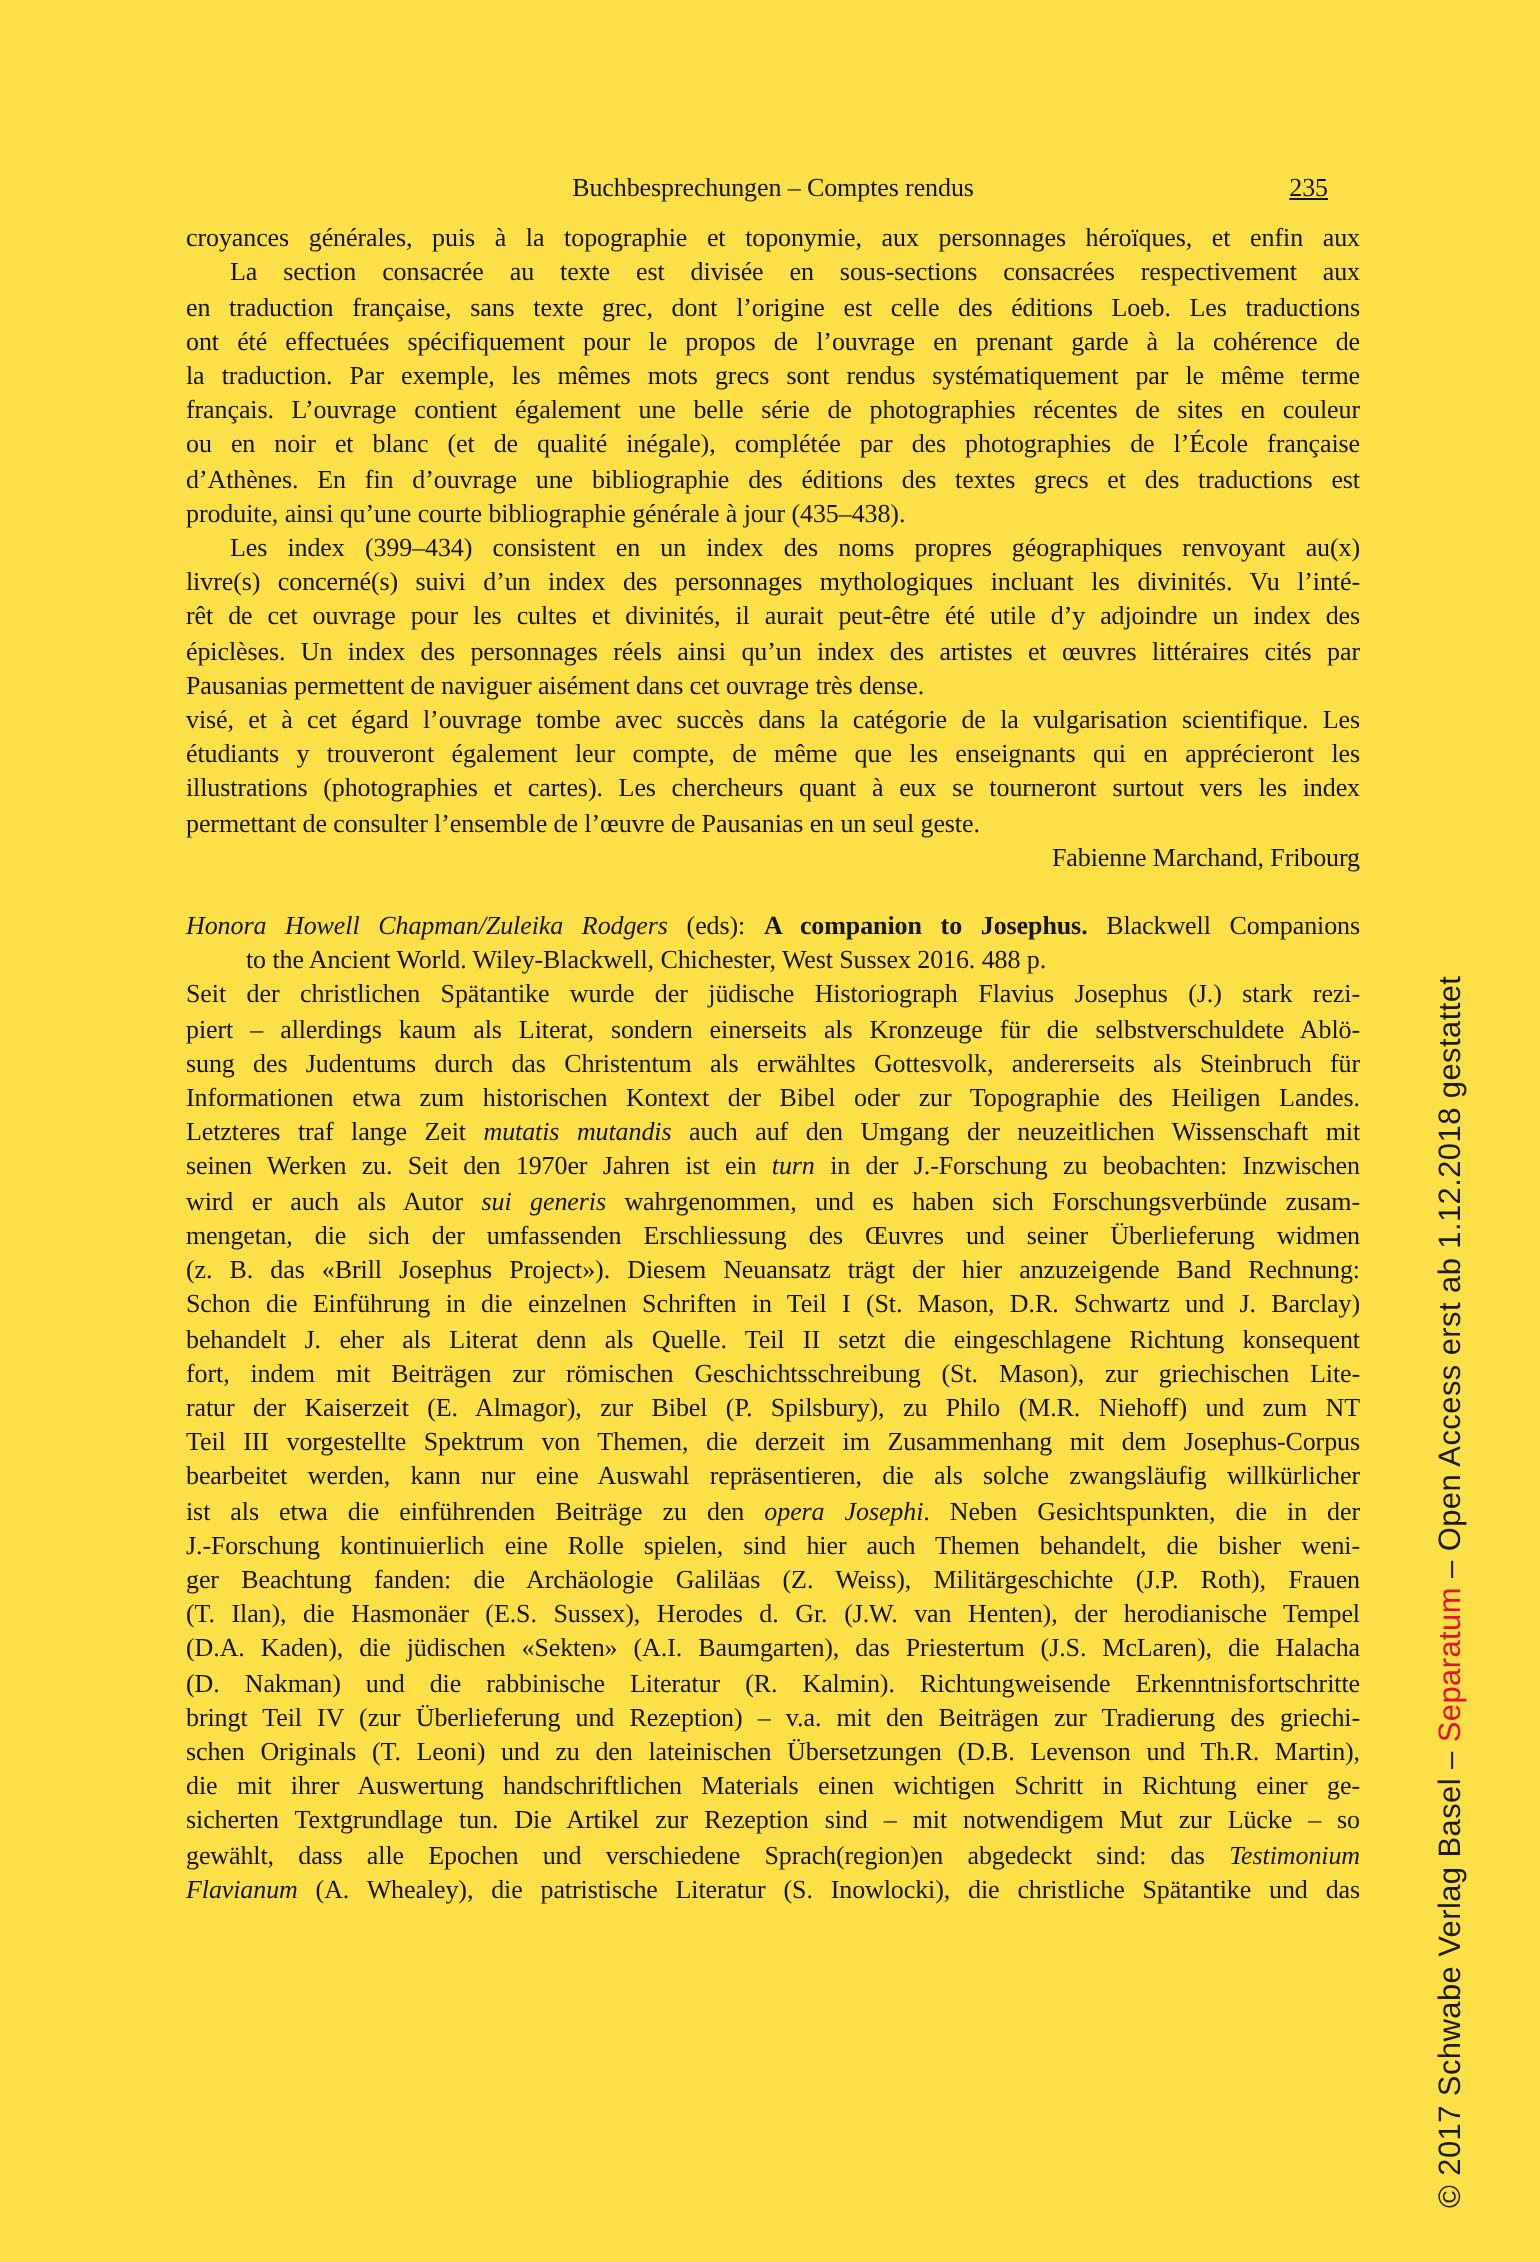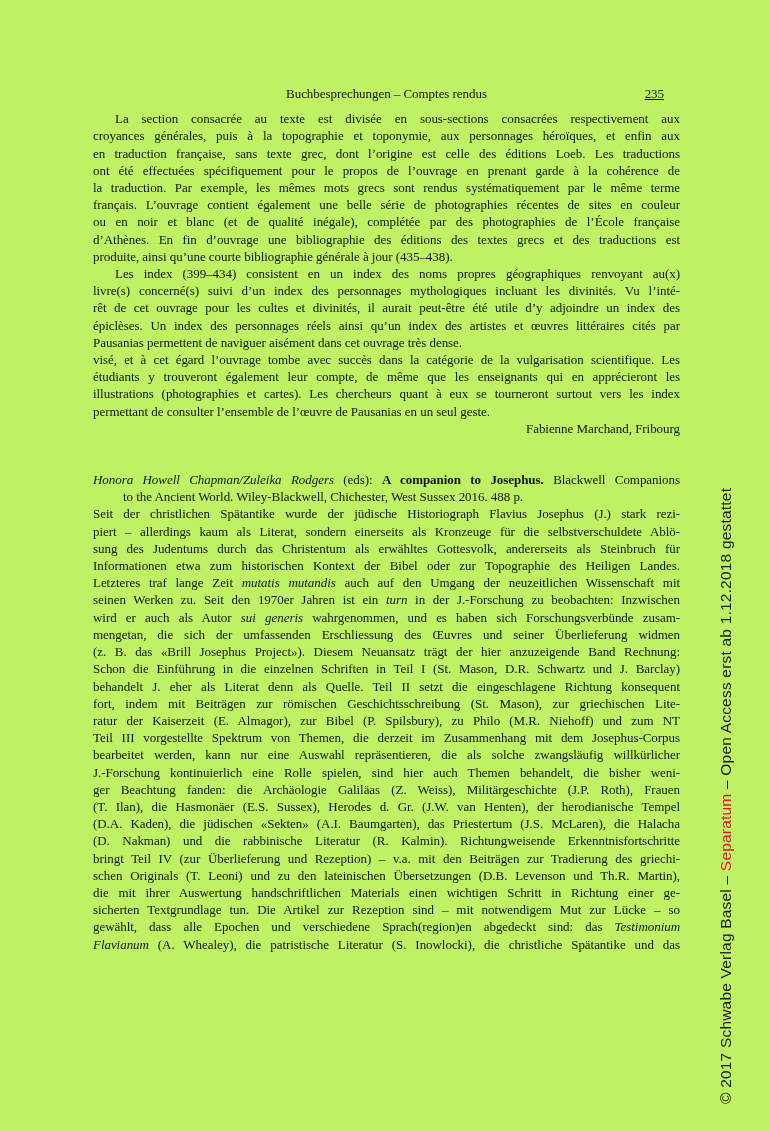--- a/index.html
+++ b/index.html
@@ -1,48 +1,48 @@
 <!DOCTYPE html>
 <html><head>
 <meta charset="utf-8">
 <style>
   html,body{margin:0;padding:0;background:#ffffff;}
-  .page{position:relative;width:770px;height:1131px;background:#bef264;overflow:hidden;
+  .page{position:relative;width:770px;height:1131px;background:#fde047;overflow:hidden;
         font-family:"Liberation Serif",serif;color:#141414;}
   .col{position:absolute;left:93px;top:85px;width:587px;font-size:13px;line-height:17.2px;
        letter-spacing:-0.05px;}
   .header{position:relative;text-align:center;margin-bottom:8px;}
   .page-num{position:absolute;right:16px;top:0;text-decoration:underline;}
   .line{text-align:justify;}
   .line.jl{text-align-last:justify;}
   .line.ind{text-indent:22px;}
   .signature{text-align:right;}
-  .citation{margin-top:34px;}
+  .citation{margin-top:17px;}
   .para i,.citation i{font-style:italic;}
   .citation b{font-weight:bold;}
   .sidebar{position:absolute;left:716px;top:1104px;transform:rotate(-90deg);
            transform-origin:0 0;white-space:nowrap;
            font-family:"Liberation Sans",sans-serif;font-size:15.5px;line-height:19px;
            color:#1a1a1a;letter-spacing:0.2px;}
 </style>
 </head>
 <body>
 
 <div class="page">
   <div class="col">
 
     <div class="header">
       <span class="head-title">Buchbesprechungen – Comptes rendus</span>
       <span class="page-num">235</span>
     </div>
 
     <div>
       <div class="para">
+          <div class="line jl">croyances générales, puis à la topographie et toponymie, aux personnages héroïques, et enfin aux</div>
           <div class="line jl ind">La section consacrée au texte est divisée en sous-sections consacrées respectivement aux</div>
-          <div class="line jl">croyances générales, puis à la topographie et toponymie, aux personnages héroïques, et enfin aux</div>
           <div class="line jl">en traduction française, sans texte grec, dont l’origine est celle des éditions Loeb. Les traductions</div>
           <div class="line jl">ont été effectuées spécifiquement pour le propos de l’ouvrage en prenant garde à la cohérence de</div>
           <div class="line jl">la traduction. Par exemple, les mêmes mots grecs sont rendus systématiquement par le même terme</div>
           <div class="line jl">français. L’ouvrage contient également une belle série de photographies récentes de sites en couleur</div>
           <div class="line jl">ou en noir et blanc (et de qualité inégale), complétée par des photographies de l’École française</div>
           <div class="line jl">d’Athènes. En fin d’ouvrage une bibliographie des éditions des textes grecs et des traductions est</div>
           <div class="line">produite, ainsi qu’une courte bibliographie générale à jour (435–438).</div>
         </div>
       <div class="para">
           <div class="line jl ind">Les index (399–434) consistent en un index des noms propres géographiques renvoyant au(x)</div>
@@ -74,20 +74,21 @@
           <div class="line jl">seinen Werken zu. Seit den 1970er Jahren ist ein <i>turn</i> in der J.-Forschung zu beobachten: Inzwischen</div>
           <div class="line jl">wird er auch als Autor <i>sui generis</i> wahrgenommen, und es haben sich Forschungsverbünde zusam-</div>
           <div class="line jl">mengetan, die sich der umfassenden Erschliessung des Œuvres und seiner Überlieferung widmen</div>
           <div class="line jl">(z. B. das «Brill Josephus Project»). Diesem Neuansatz trägt der hier anzuzeigende Band Rechnung:</div>
           <div class="line jl">Schon die Einführung in die einzelnen Schriften in Teil I (St. Mason, D.R. Schwartz und J. Barclay)</div>
           <div class="line jl">behandelt J. eher als Literat denn als Quelle. Teil II setzt die eingeschlagene Richtung konsequent</div>
           <div class="line jl">fort, indem mit Beiträgen zur römischen Geschichtsschreibung (St. Mason), zur griechischen Lite-</div>
           <div class="line jl">ratur der Kaiserzeit (E. Almagor), zur Bibel (P. Spilsbury), zu Philo (M.R. Niehoff) und zum NT</div>
           <div class="line jl">Teil III vorgestellte Spektrum von Themen, die derzeit im Zusammenhang mit dem Josephus-Corpus</div>
           <div class="line jl">bearbeitet werden, kann nur eine Auswahl repräsentieren, die als solche zwangsläufig willkürlicher</div>
+          <div class="line jl">ist als etwa die einführenden Beiträge zu den <i>opera Josephi</i>. Neben Gesichtspunkten, die in der</div>
           <div class="line jl">J.-Forschung kontinuierlich eine Rolle spielen, sind hier auch Themen behandelt, die bisher weni-</div>
           <div class="line jl">ger Beachtung fanden: die Archäologie Galiläas (Z. Weiss), Militärgeschichte (J.P. Roth), Frauen</div>
           <div class="line jl">(T. Ilan), die Hasmonäer (E.S. Sussex), Herodes d. Gr. (J.W. van Henten), der herodianische Tempel</div>
           <div class="line jl">(D.A. Kaden), die jüdischen «Sekten» (A.I. Baumgarten), das Priestertum (J.S. McLaren), die Halacha</div>
           <div class="line jl">(D. Nakman) und die rabbinische Literatur (R. Kalmin). Richtungweisende Erkenntnisfortschritte</div>
           <div class="line jl">bringt Teil IV (zur Überlieferung und Rezeption) – v.a. mit den Beiträgen zur Tradierung des griechi-</div>
           <div class="line jl">schen Originals (T. Leoni) und zu den lateinischen Übersetzungen (D.B. Levenson und Th.R. Martin),</div>
           <div class="line jl">die mit ihrer Auswertung handschriftlichen Materials einen wichtigen Schritt in Richtung einer ge-</div>
           <div class="line jl">sicherten Textgrundlage tun. Die Artikel zur Rezeption sind – mit notwendigem Mut zur Lücke – so</div>
           <div class="line jl">gewählt, dass alle Epochen und verschiedene Sprach(region)en abgedeckt sind: das <i>Testimonium</i></div>

